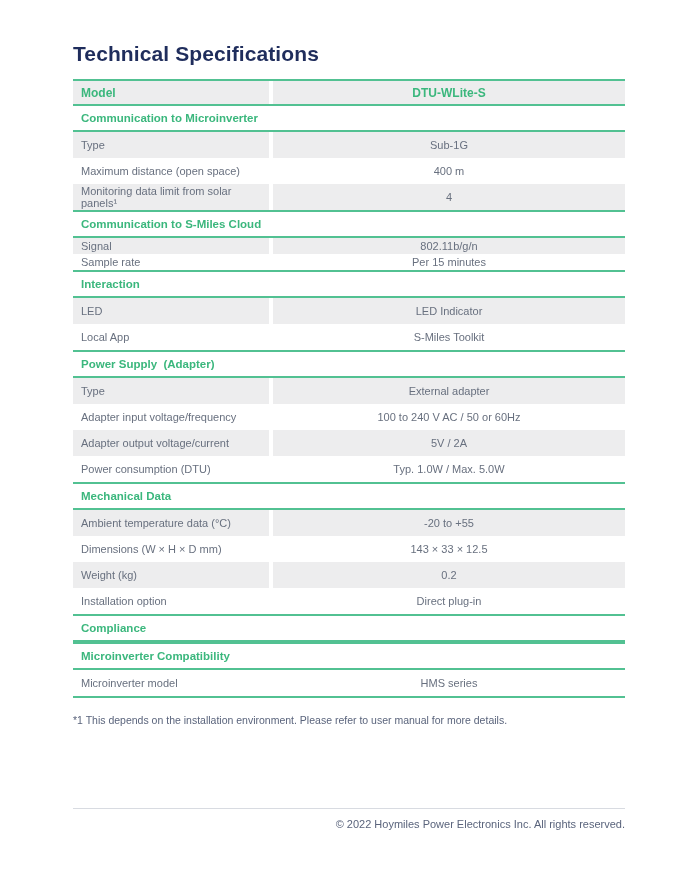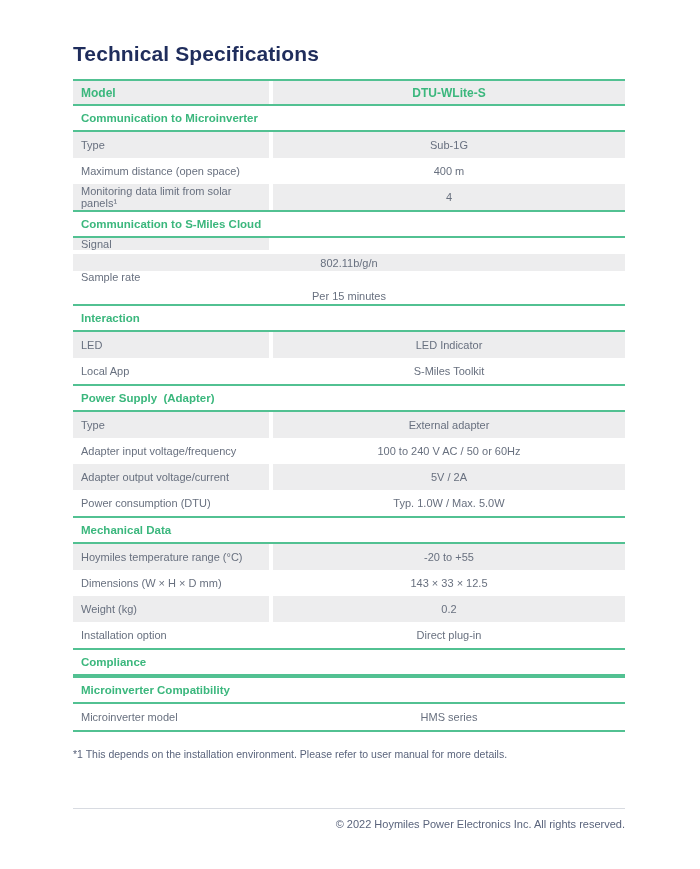--- a/index.html
+++ b/index.html
@@ -80,21 +80,21 @@
     font-weight:bold;
     font-size:11.5px;
     white-space:pre-wrap;
   }
   .row{
     display:flex;
     gap:4px;
     height:26px;
     background:#ffffff;
   }
-  .row.tall{height:33px;flex-direction:column;}
+  .row.tall{height:16px;}
   .row.gray .cell{background:var(--gray-bg);}
   .footnote{
     margin-top:16px;
     font-size:10.5px;
     color:var(--muted);
   }
   .footer{
     position:absolute;
     left:73px;top:808px;
     width:552px;
@@ -176,21 +176,21 @@
               <div class="cell value">5V / 2A</div>
             </div>
             <div class="row white">
               <div class="cell label">Power consumption (DTU)</div>
               <div class="cell value">Typ. 1.0W / Max. 5.0W</div>
             </div>
           </div>
           <div class="section">
             <div class="section-title">Mechanical Data</div>
             <div class="row gray">
-              <div class="cell label">Hoymiles temperature range (°C)</div>
+              <div class="cell label">Ambient temperature data (°C)</div>
               <div class="cell value">-20 to +55</div>
             </div>
             <div class="row white">
               <div class="cell label">Dimensions (W × H × D mm)</div>
               <div class="cell value">143 × 33 × 12.5</div>
             </div>
             <div class="row gray">
               <div class="cell label">Weight (kg)</div>
               <div class="cell value">0.2</div>
             </div>

